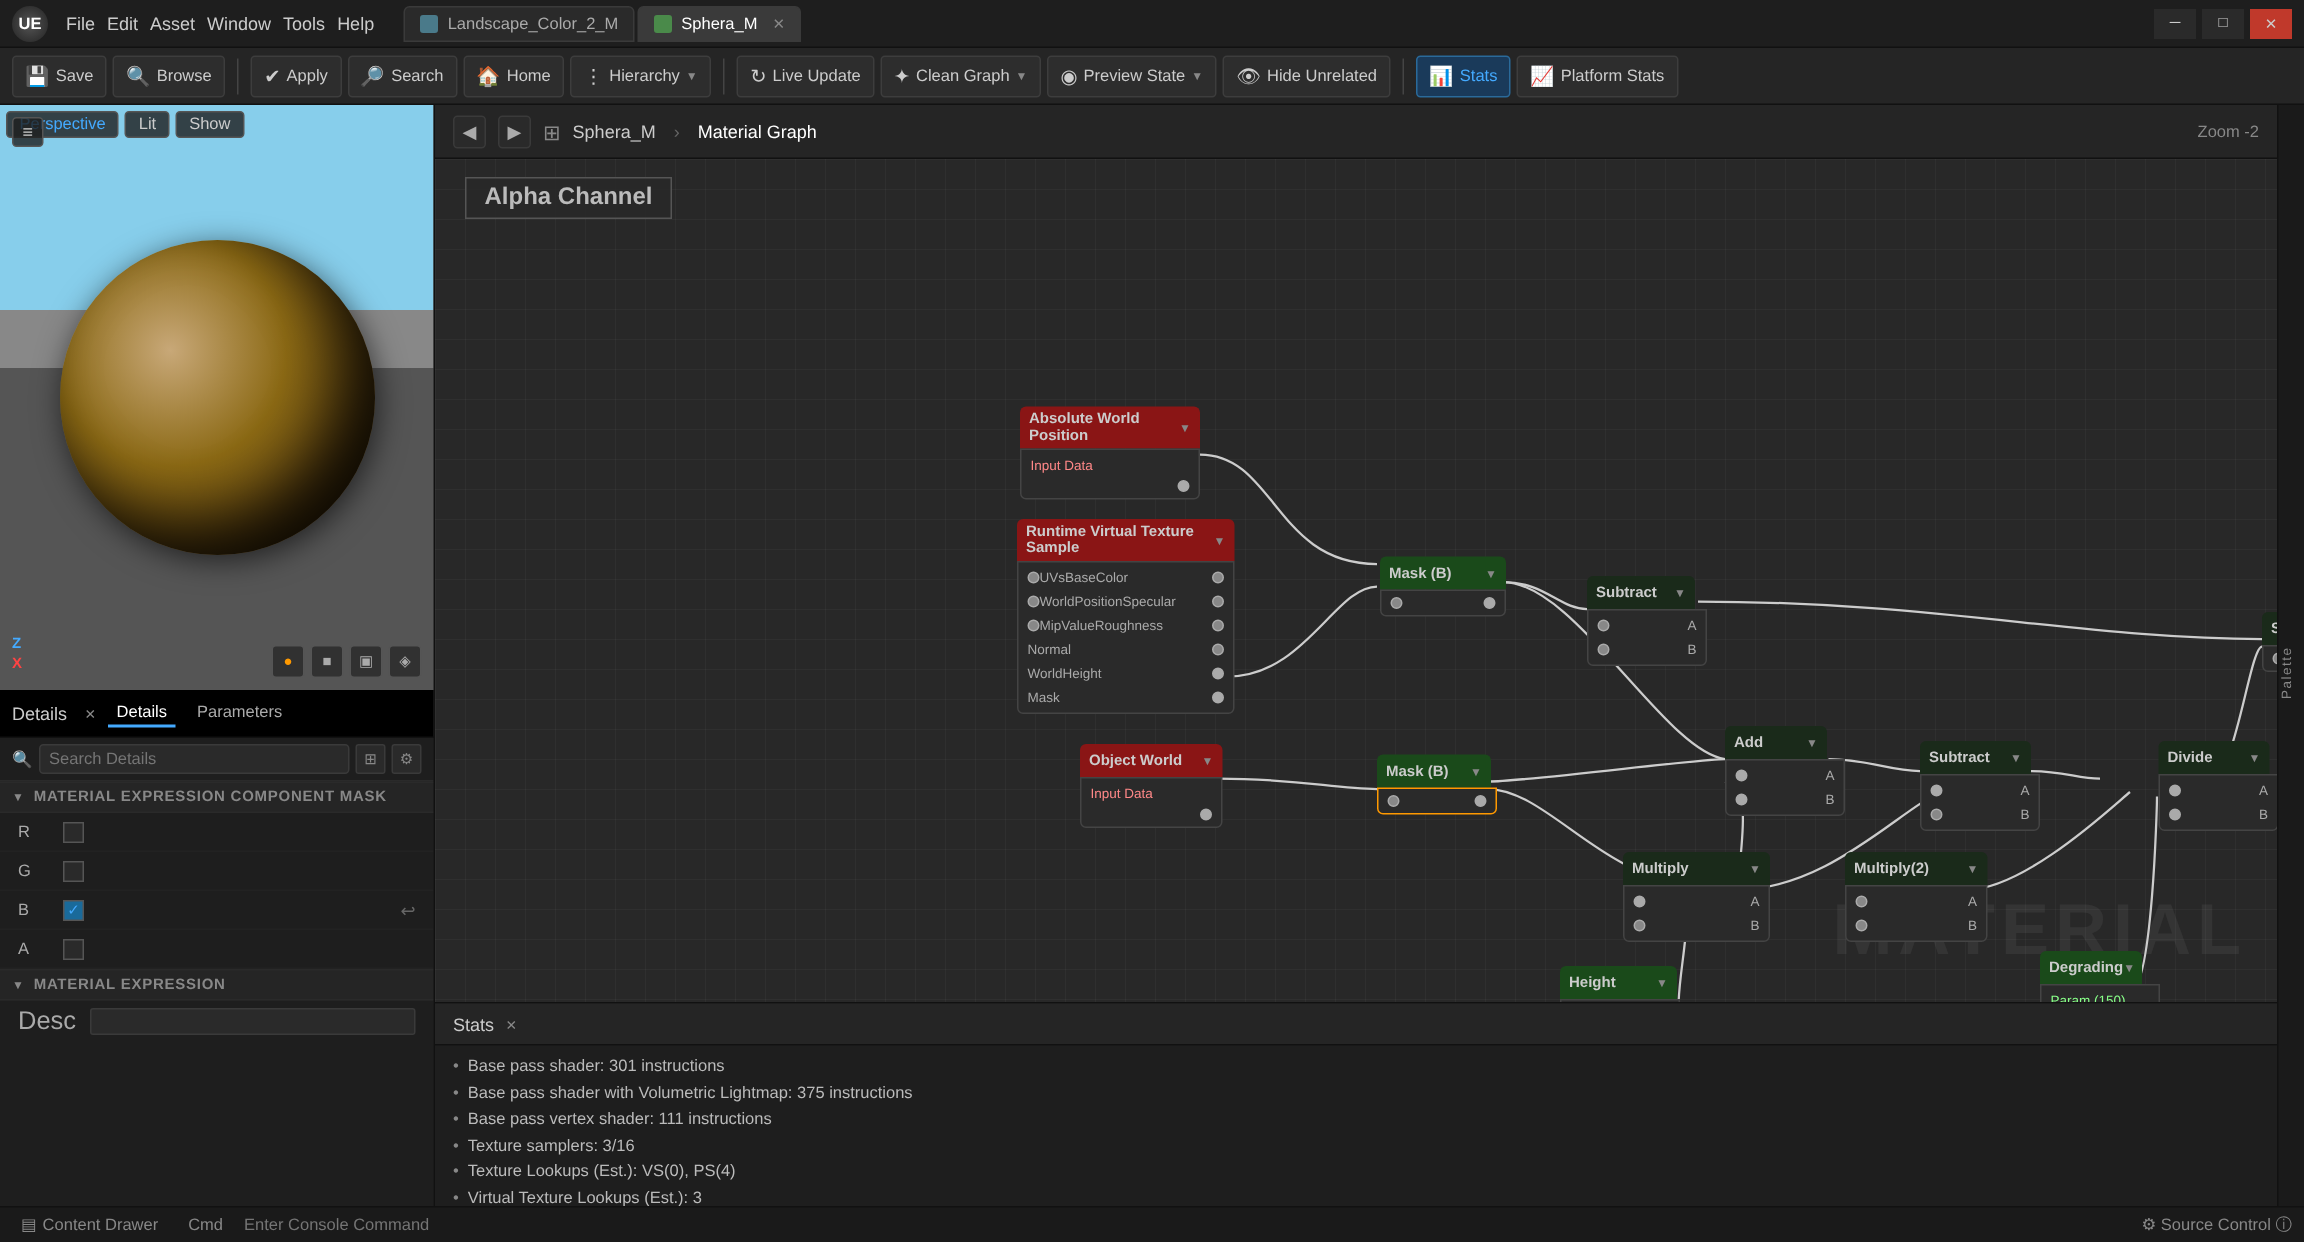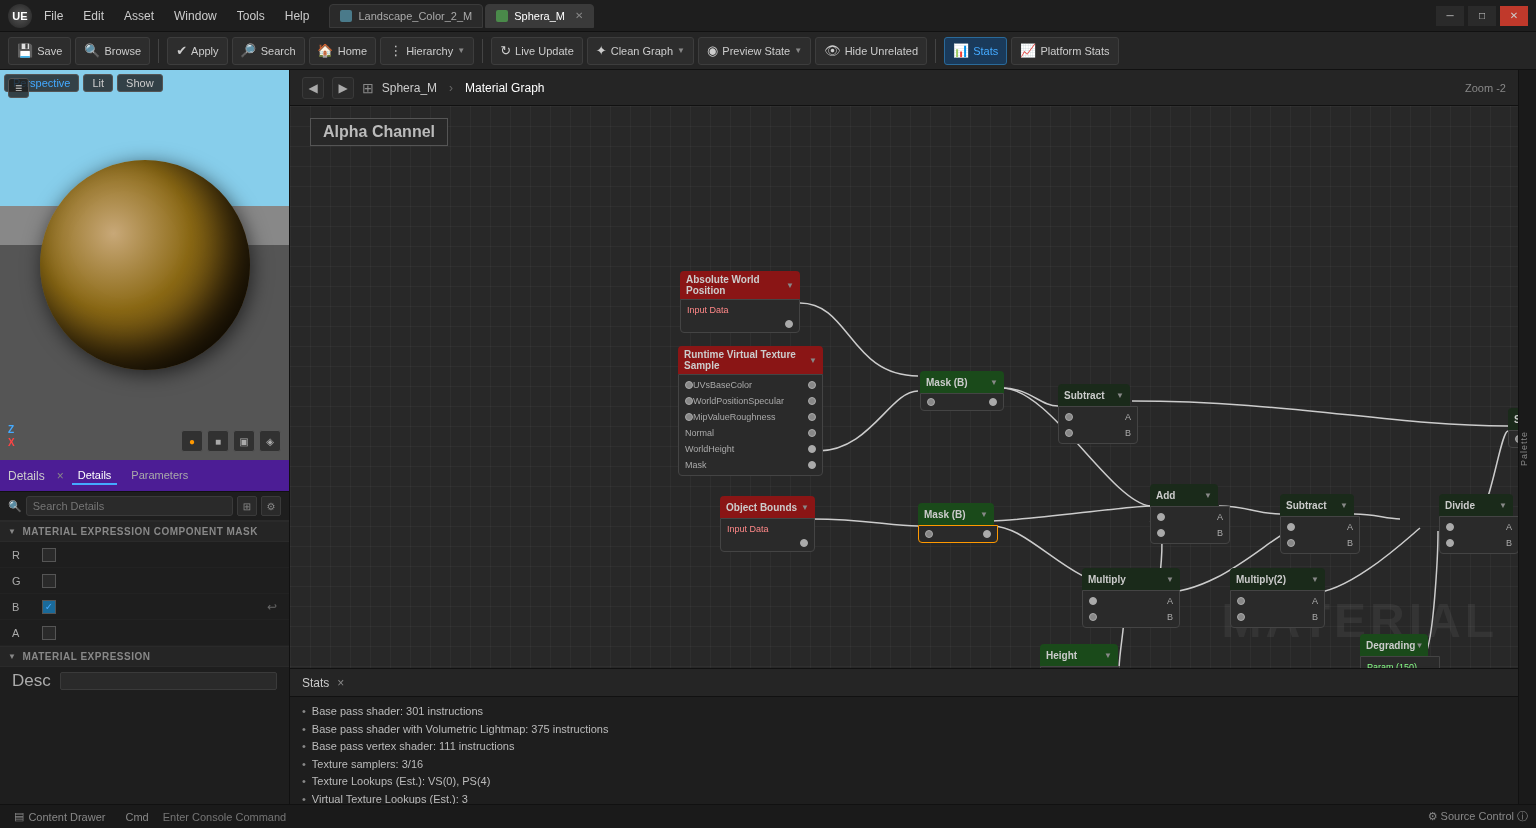--- a/index.html
+++ b/index.html
@@ -17,21 +17,21 @@
     }
     #title-bar .ue-logo {
       width: 24px; height: 24px;
       background: radial-gradient(circle, #555 0%, #222 100%);
       border-radius: 50%;
       display: flex; align-items: center; justify-content: center;
       font-weight: bold; font-size: 11px; color: #fff;
       flex-shrink: 0;
     }
     #title-bar .menu-items {
-      display: flex; gap: 12px;
+      display: flex; 
     }
     #title-bar .menu-item {
       color: #ccc; font-size: 12px; cursor: pointer; padding: 2px 4px;
     }
     .tabs-area {
       display: flex; align-items: center; gap: 2px; margin-left: 8px;
     }
     .tab {
       display: flex; align-items: center; gap: 6px;
       background: #2a2a2a; border: 1px solid #3a3a3a;
@@ -142,21 +142,21 @@
     
     #details-panel {
       flex: 1;
       background: #1e1e1e;
       display: flex;
       flex-direction: column;
       overflow: hidden;
     }
     .panel-header {
       display: flex; align-items: center; gap: 8px;
-      padding: 4px 8px; background: #4c1d95; border-bottom: 1px solid #111;
+      padding: 4px 8px; background: #000000; border-bottom: 1px solid #111;
       height: 32px;
     }
     .panel-title { font-size: 12px; color: #ccc; font-weight: 500; }
     .panel-close { color: #888; cursor: pointer; margin-left: 4px; }
     .panel-tabs { display: flex; gap: 8px; }
     .panel-tab { font-size: 11px; color: #aaa; cursor: pointer; padding: 2px 6px; }
     .panel-tab.active { color: #fff; border-bottom: 2px solid #4af; }
     .search-bar {
       display: flex; align-items: center; gap: 4px;
       padding: 4px 8px; background: #1e1e1e; border-bottom: 1px solid #2a2a2a;
@@ -678,21 +678,21 @@
         <div class="node-body">
           <div class="node-footer">
             <div class="node-pin"></div>
 
           </div>
         </div>
       </div>
 
       <div class="graph-node" style="left:430px;top:390px;width:95px;">
         <div class="node-header red">
-          <span>Object Bounds</span>
+          <span>Object World</span>
           <span class="dropdown-arrow">▼</span>
         </div>
         <div class="node-body">
           <div class="node-row">
             <span style="color:#f88;font-size:9px">Input Data</span>
           </div>
           <div class="node-footer">
             <span></span>
             <div class="node-pin output connected"></div>
           </div>

